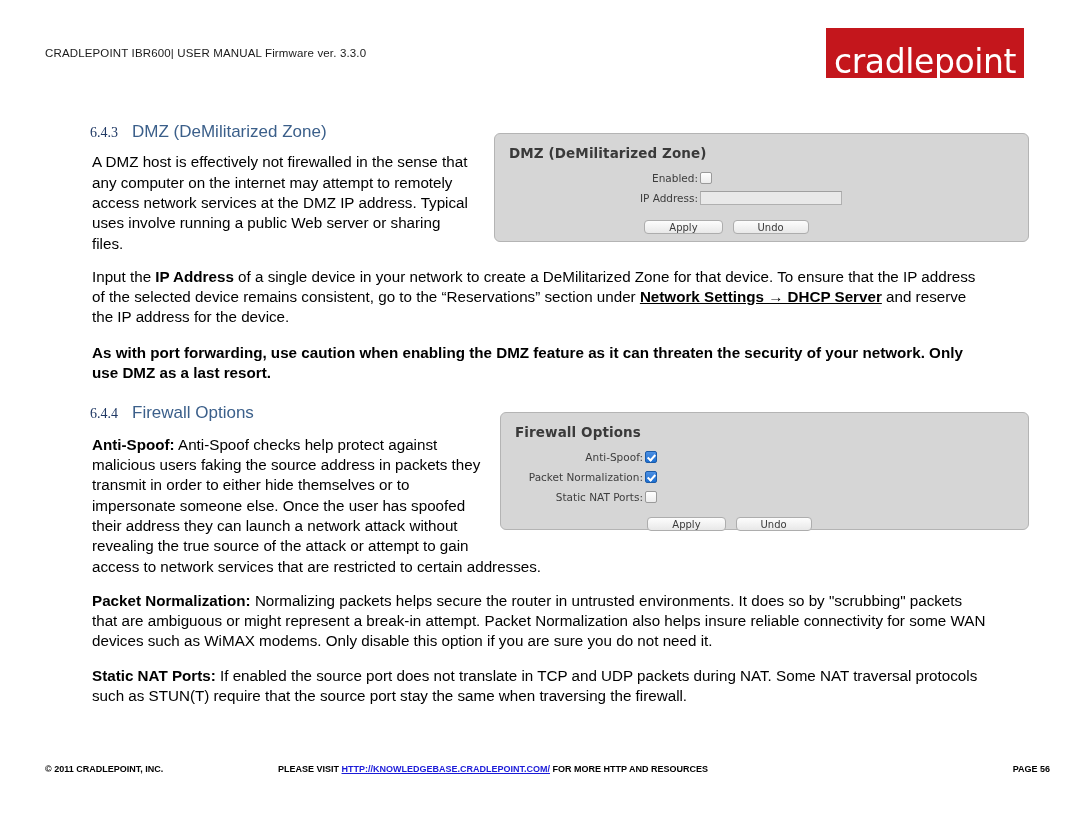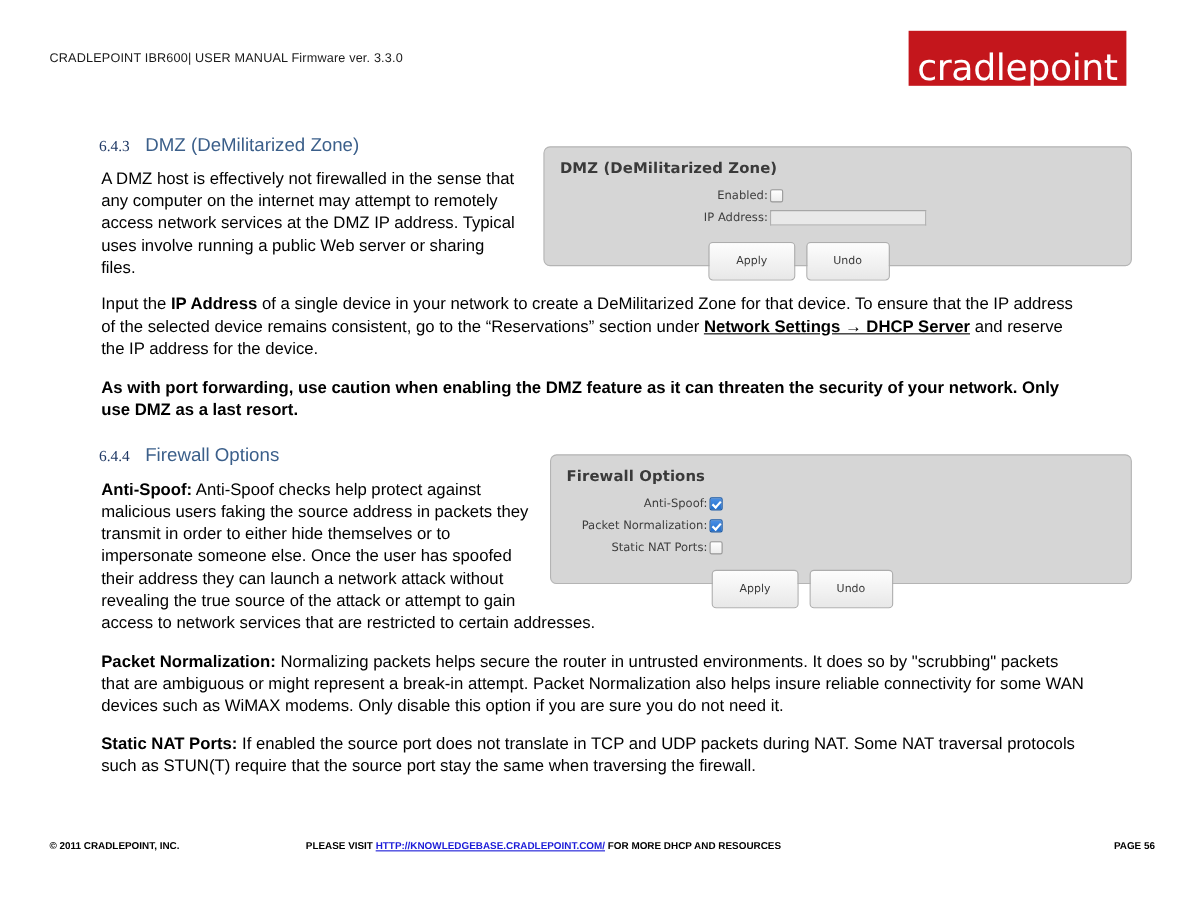--- a/index.html
+++ b/index.html
@@ -164,21 +164,21 @@
   }
   .ui-buttons {
     display: flex;
     gap: 10px;
     justify-content: center;
     padding-top: 12px;
     padding-right: 70px;
   }
   .ui-button {
     min-width: 47px;
-    height: 35px;
+    height: 14px;
     border: 1px solid #adadad;
     border-radius: 4px;
     background: linear-gradient(#fdfdfd, #e8e8e8);
     font-size: 10px;
     color: #3a3a3a;
     display: flex;
     align-items: center;
     justify-content: center;
     padding: 0 24px;
     box-sizing: border-box;
@@ -306,16 +306,16 @@
 
   <p class="para" style="margin-top:14px;">
     <b>Static NAT Ports:</b><span> If enabled the source port does not translate in TCP and UDP packets during NAT. Some NAT traversal protocols such as STUN(T) require that the source port stay the same when traversing the firewall.</span>
   </p>
 
 </div>
 
 <div class="page-footer">
   <div class="footer-copy">© 2011 CRADLEPOINT, INC.</div>
   <div class="footer-center">
-    <span>PLEASE VISIT </span><span class="footer-link">HTTP://KNOWLEDGEBASE.CRADLEPOINT.COM/</span><span> FOR MORE DHCP AND RESOURCES</span>
+    <span>PLEASE VISIT </span><span class="footer-link">HTTP://KNOWLEDGEBASE.CRADLEPOINT.COM/</span><span> FOR MORE HTTP AND RESOURCES</span>
   </div>
   <div class="footer-page">PAGE 56</div>
 </div>
 
 </body></html>

